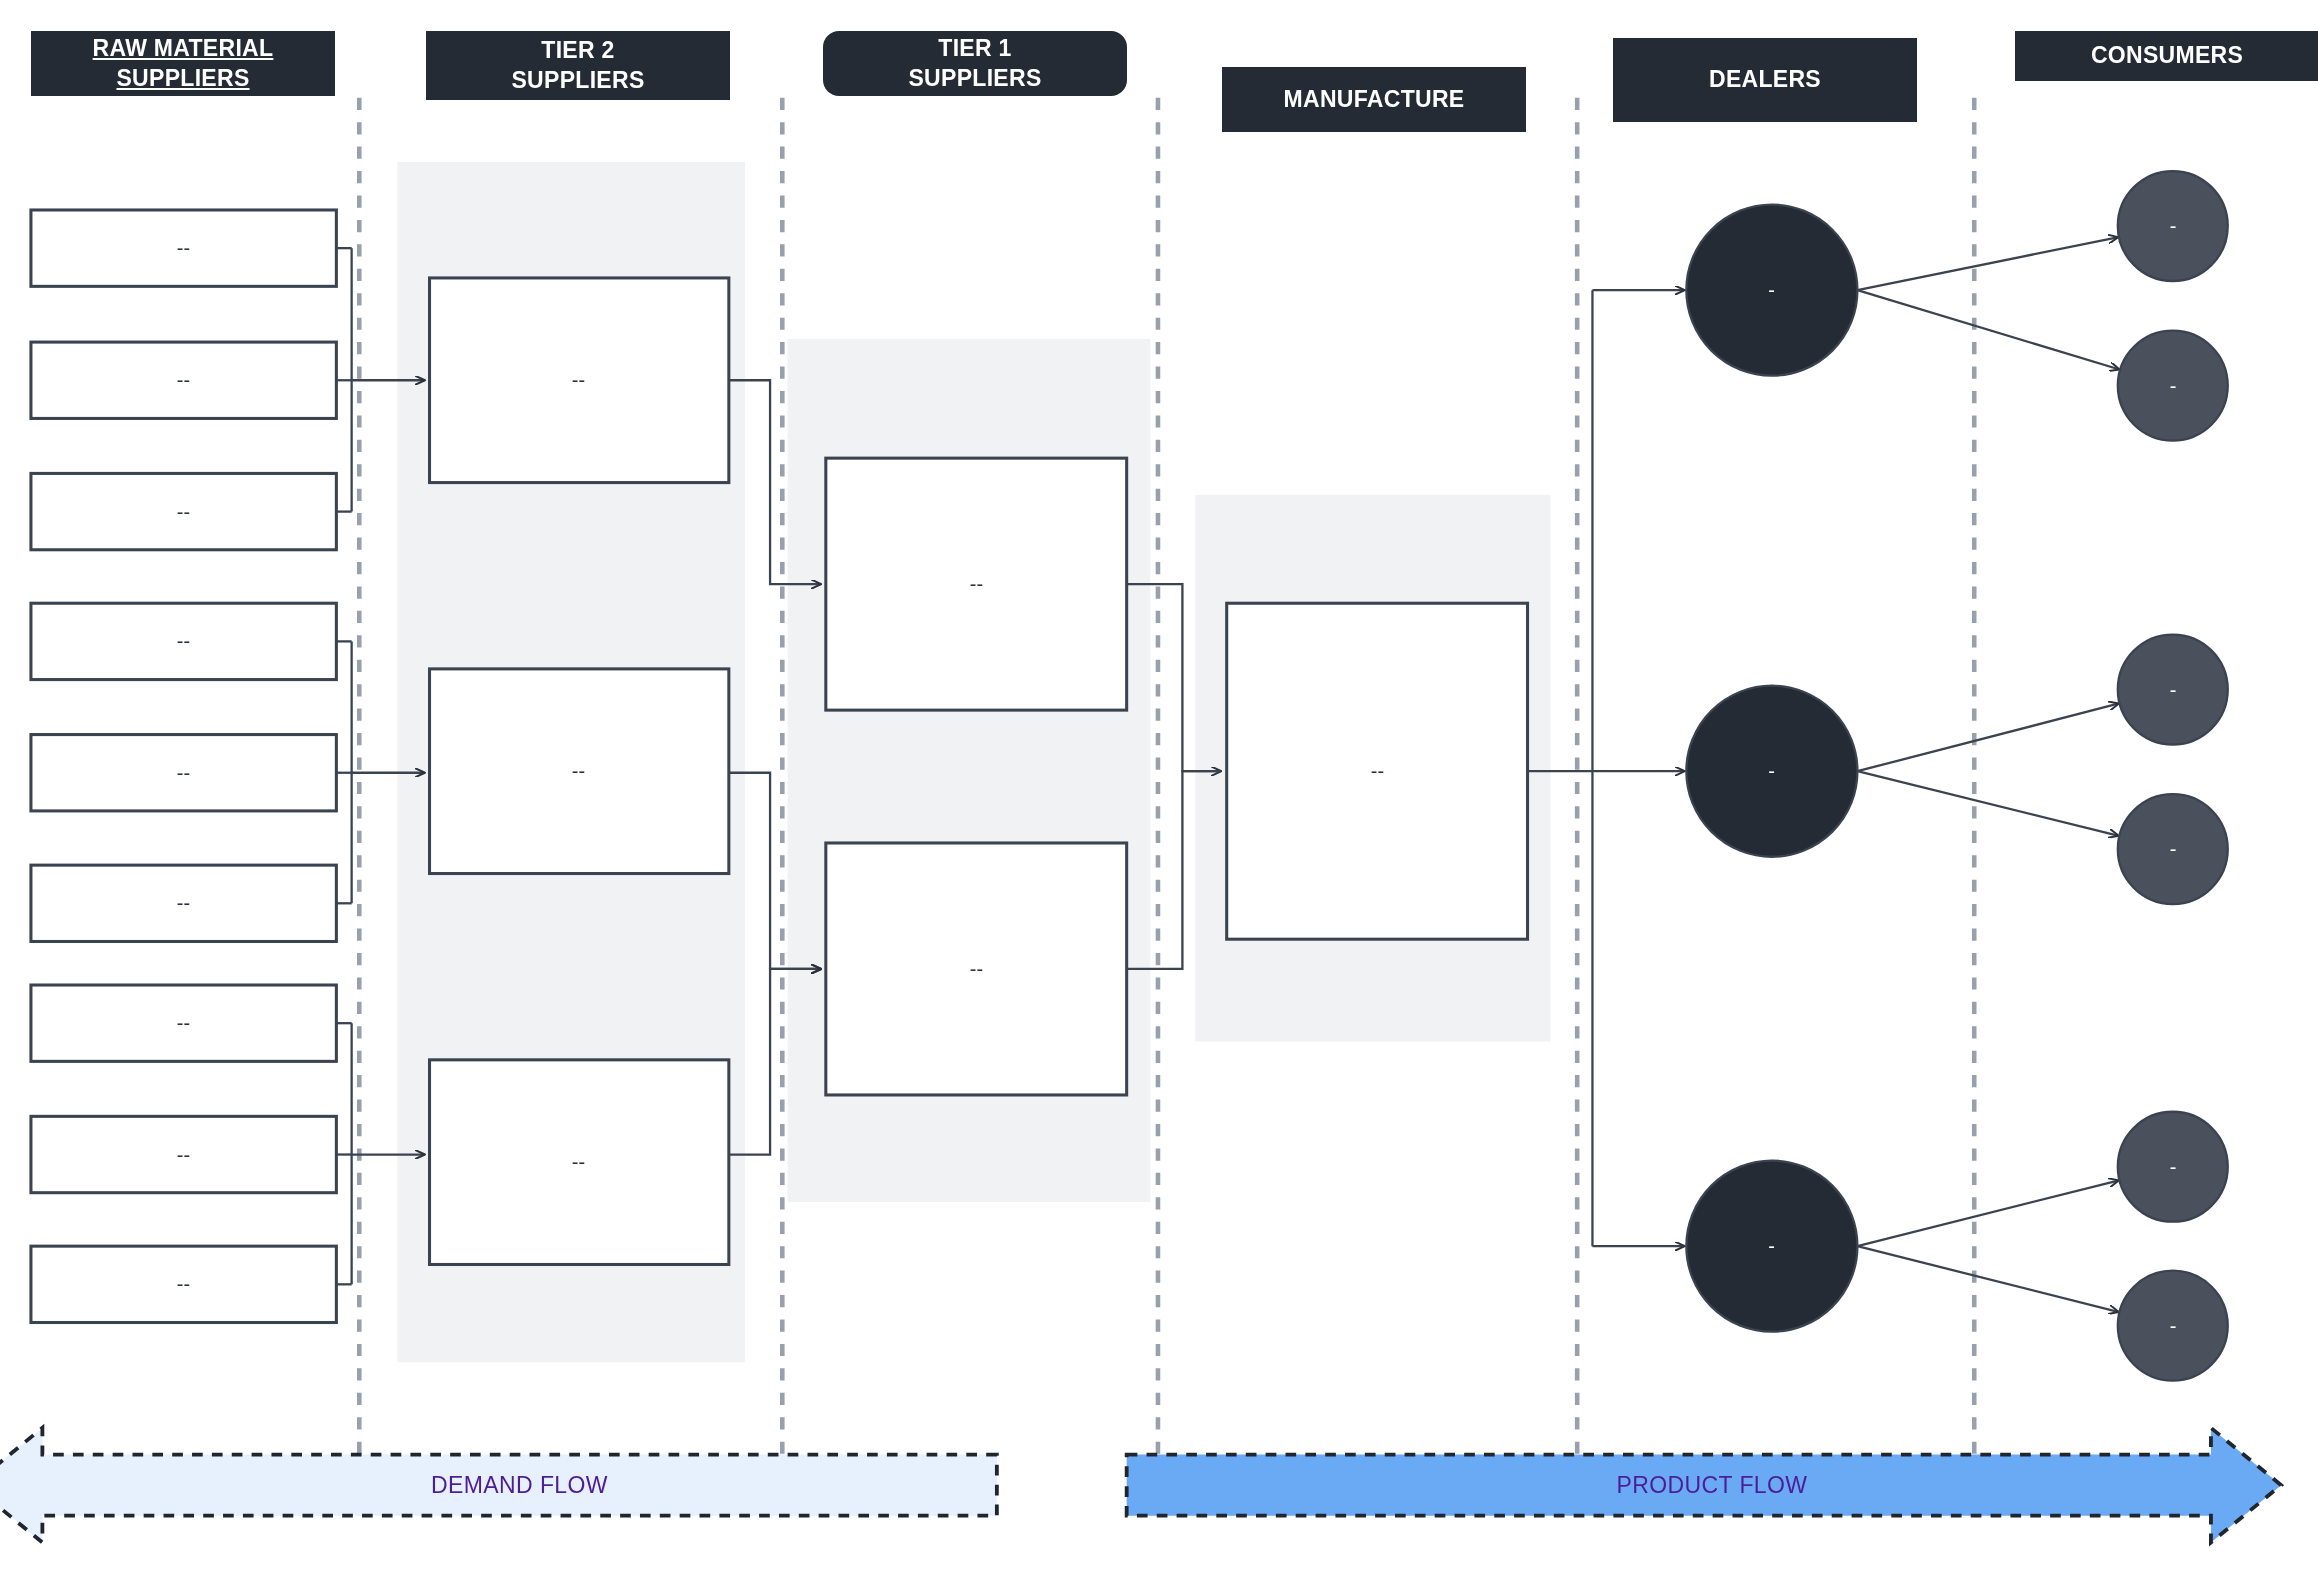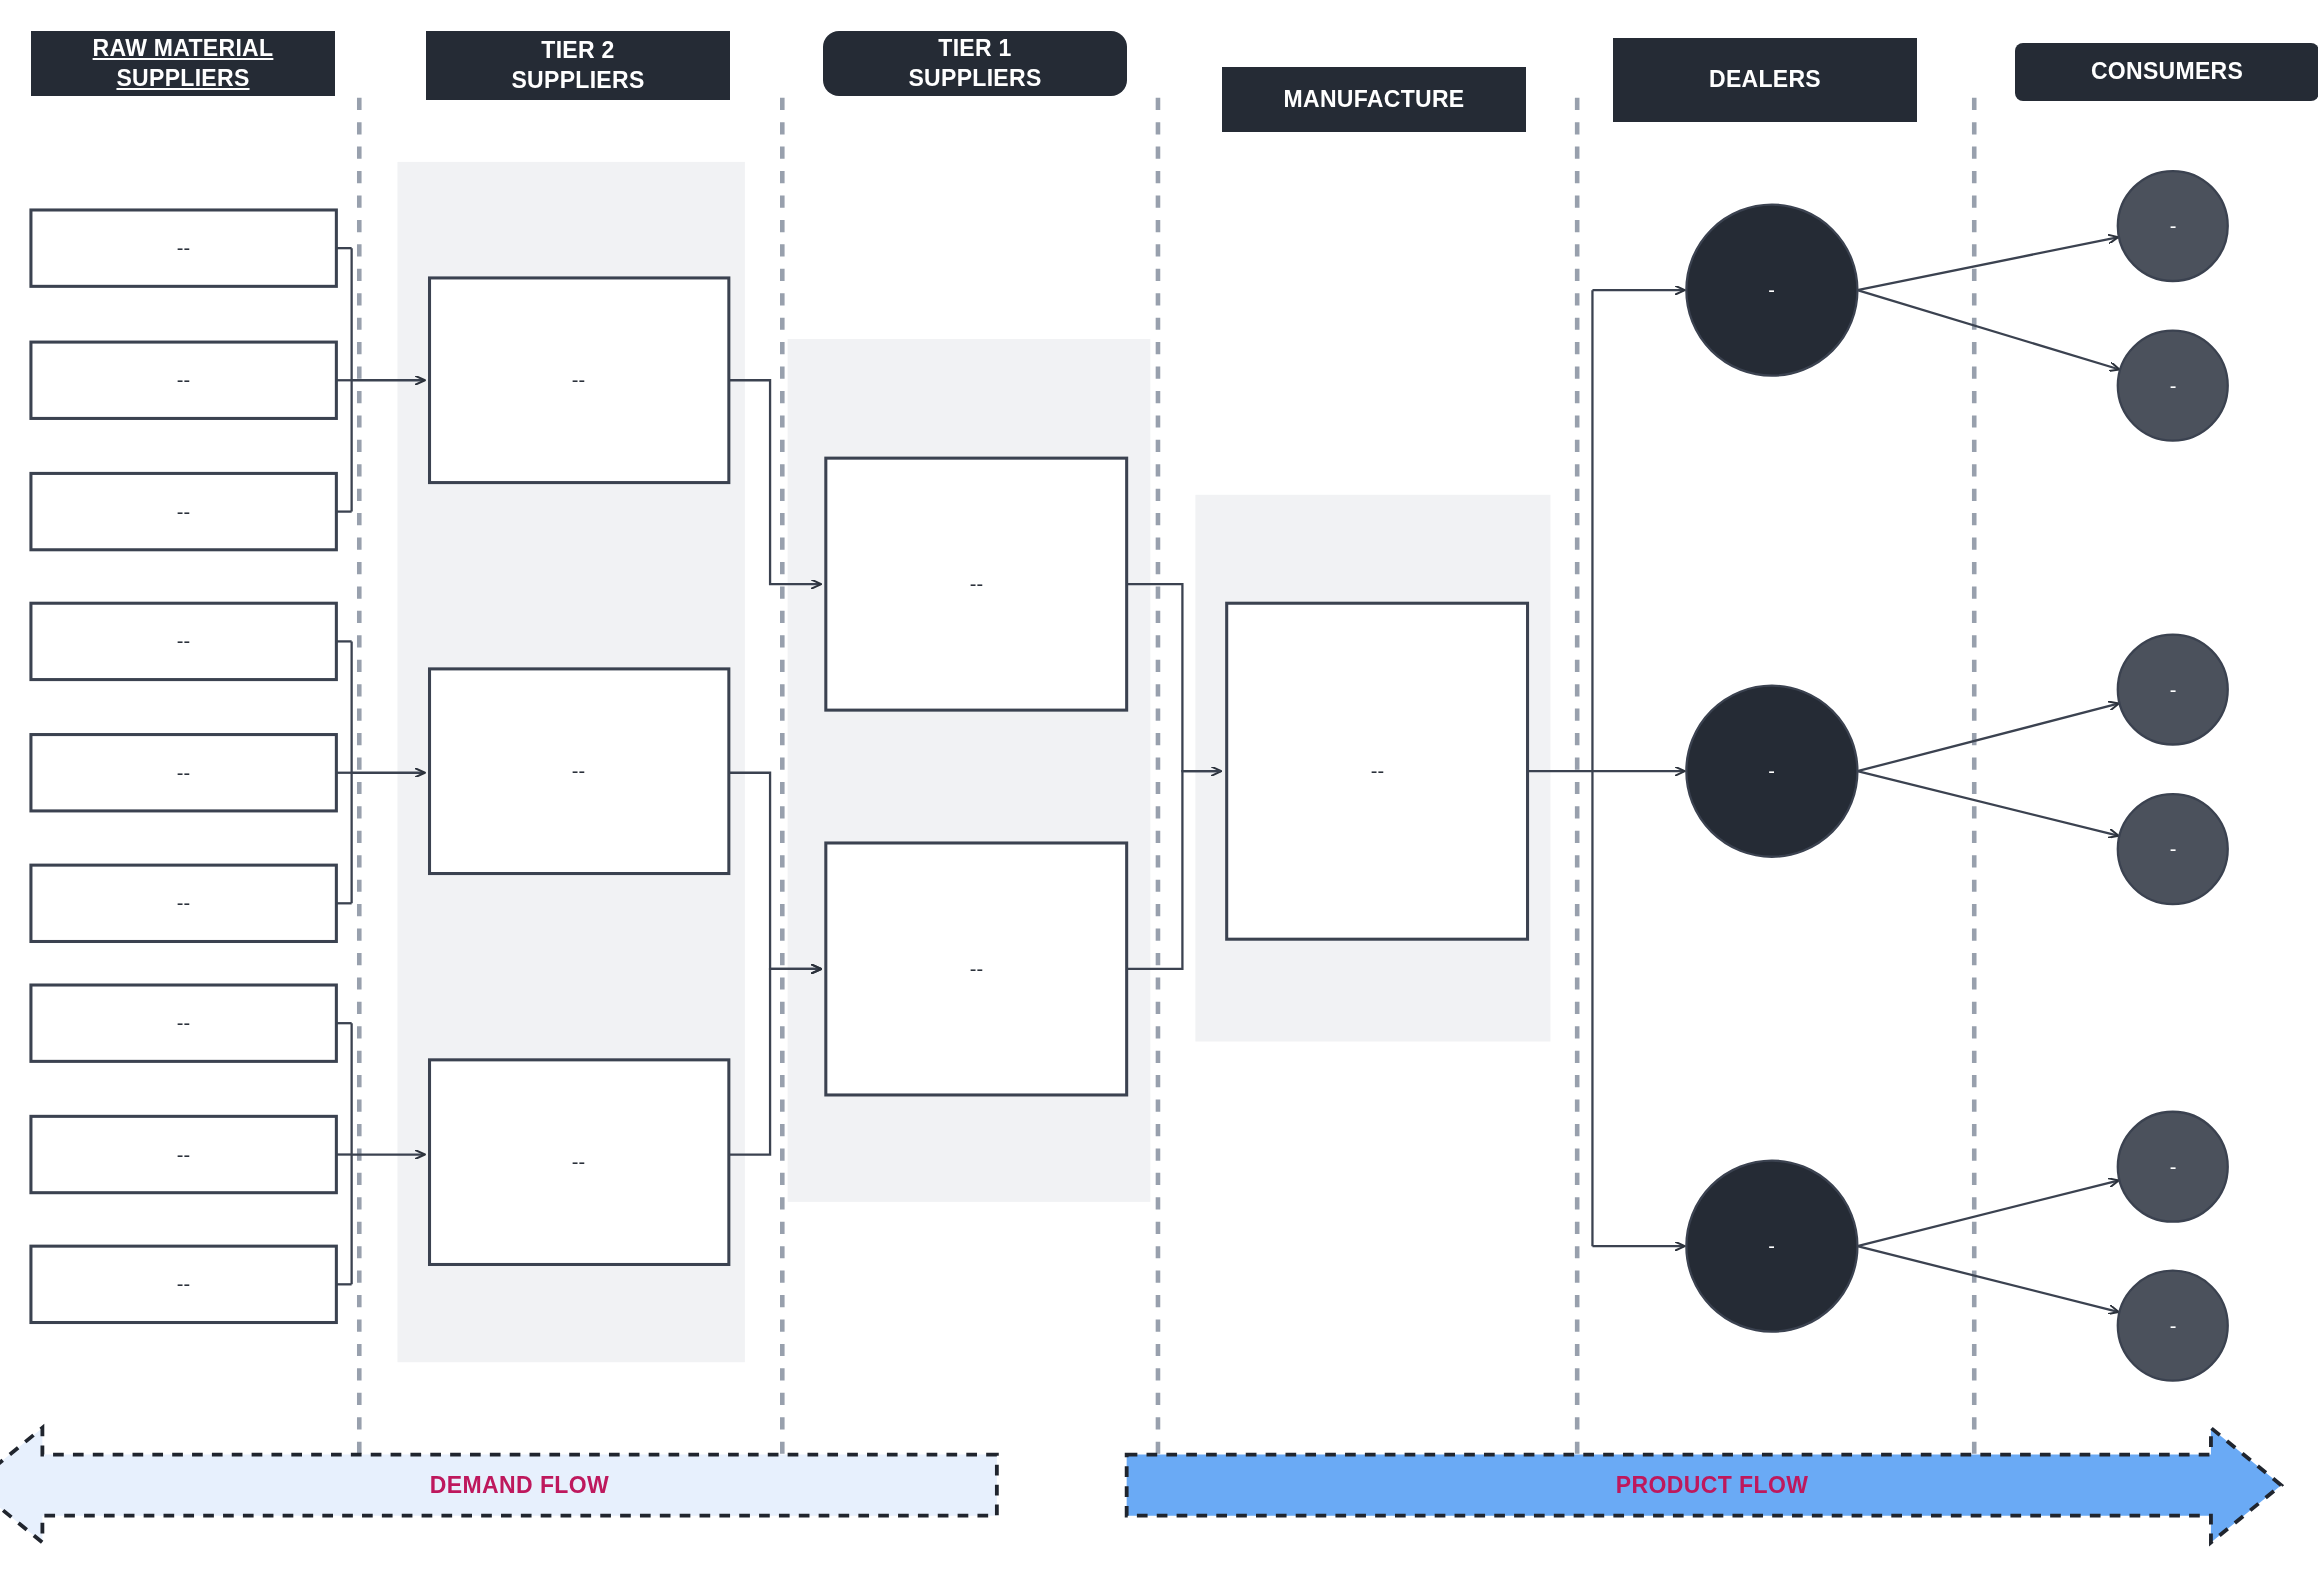--- a/index.html
+++ b/index.html
@@ -53,23 +53,23 @@
     color: #2b313b;
     pointer-events: none;
     box-sizing: border-box;
   }
   .node-label.on-dark { color: #ffffff; }
   .flow-label {
     position: absolute;
     display: flex;
     align-items: center;
     justify-content: center;
-    font-weight: 700;
+    font-weight: 400;
     font-size: 23px;
-    color: #be185d;
+    color: #4c1d95;
     letter-spacing: 0.4px;
     pointer-events: none;
     text-align: center;
   }
 </style>
 </head>
 <body>
 
 <div id="stage">
 
@@ -197,21 +197,21 @@
           <div>TIER 1</div>
           <div>SUPPLIERS</div>
         </div>
       </div>
       <div class="stage-header" style="left: 1222px; top: 31px; width: 304px; height: 65px; margin-top: 36px;">
         <div>MANUFACTURE</div>
       </div>
       <div class="stage-header" style="left: 1613px; top: 38px; width: 304px; height: 84px;">
         <div>DEALERS</div>
       </div>
-      <div class="stage-header" style="left: 2015px; top: 43px; width: 304px; height: 58px; border-radius: 8px;">
+      <div class="stage-header" style="left: 2015px; top: 31px; width: 304px; height: 50px;">
         <div>CONSUMERS</div>
       </div>
       <div class="flow-label" style="left: 42px; top: 1455px; width: 955px; height: 61px;">DEMAND FLOW</div>
       <div class="flow-label" style="left: 1126px; top: 1455px; width: 1084px; height: 61px; padding-left: 44px;">PRODUCT FLOW</div>
     </div>
 
 </div>
 
 
 </body></html>

